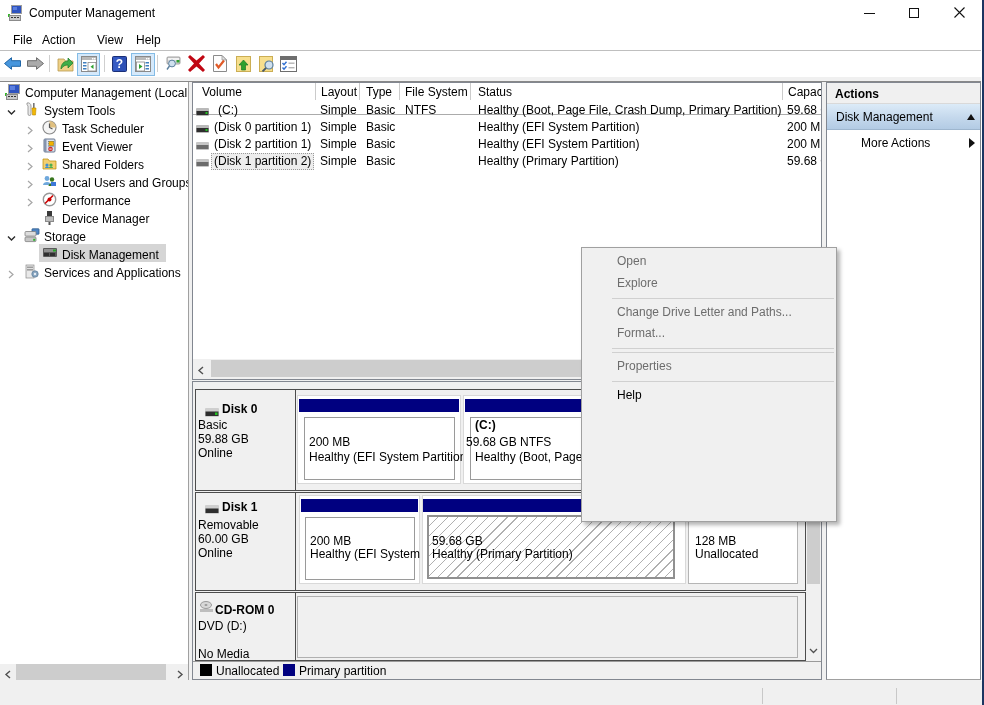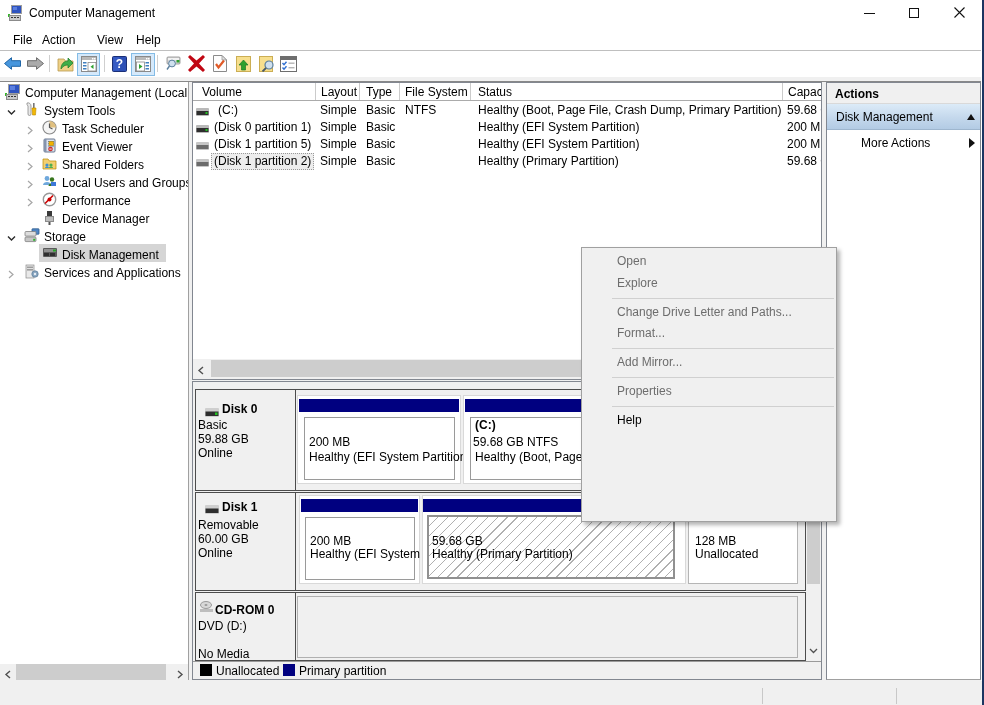--- a/index.html
+++ b/index.html
@@ -293,21 +293,21 @@
         <path d="M6 1 L2 4.5 L6 8" stroke="#505050" stroke-width="1.4" fill="none"></path>
       </svg></div>
   <div class="abs" style="left:16px;top:0;width:150px;height:16px;background:#cdcdcd"></div>
   <div class="abs" style="left:176px;top:4px;width:8px;height:9px"><svg width="8" height="9" viewBox="0 0 8 9">
         <path d="M2 1 L6 4.5 L2 8" stroke="#505050" stroke-width="1.4" fill="none"></path>
       </svg></div>
 </div>
 
 <div class="abs" style="left:192px;top:82px;width:630px;height:298px;background:#fff;border:1px solid #828790;overflow:hidden" id="volpanel">
 
-  <div class="abs" style="left:0;top:0;width:628px;height:18px;background:#fff;border-bottom:1px solid #ababab">
+  <div class="abs" style="left:0;top:0;width:628px;height:32px;background:#fff;border-bottom:1px solid #ababab">
     <div class="abs nw" style="left:9px;top:2px">Volume</div>
     <div class="abs nw" style="left:128px;top:2px">Layout</div>
     <div class="abs nw" style="left:173px;top:2px">Type</div>
     <div class="abs nw" style="left:212px;top:2px">File System</div>
     <div class="abs nw" style="left:285px;top:2px">Status</div>
     <div class="abs nw" style="left:595px;top:2px">Capacity</div>
     <div class="abs" style="left:122px;top:0px;width:1px;height:17px;background:#cbcbcb"></div>
     <div class="abs" style="left:166px;top:0px;width:1px;height:17px;background:#cbcbcb"></div>
     <div class="abs" style="left:206px;top:0px;width:1px;height:17px;background:#cbcbcb"></div>
     <div class="abs" style="left:277px;top:0px;width:1px;height:17px;background:#cbcbcb"></div>
@@ -342,21 +342,21 @@
   <div class="abs nw" style="left:173px;top:37px">Basic</div>
   <div class="abs nw" style="left:285px;top:37px">Healthy (EFI System Partition)</div>
   <div class="abs nw" style="left:594px;top:37px">200 MB</div>
 
   <div class="abs" style="left:3px;top:56px;width:13px;height:8px">
     <svg width="13" height="8" viewBox="0 0 13 8">
         <rect x="0" y="0" width="13" height="8" rx="1" fill="#c6c6c6"></rect>
         <rect x="0.5" y="3" width="12" height="4" fill="#6b6b6b"></rect>
       </svg>
   </div>
-  <div class="abs nw" style="left:21px;top:54px">(Disk 1 partition 5)</div>
+  <div class="abs nw" style="left:21px;top:54px">(Disk 2 partition 1)</div>
   <div class="abs nw" style="left:127px;top:54px">Simple</div>
   <div class="abs nw" style="left:173px;top:54px">Basic</div>
   <div class="abs nw" style="left:285px;top:54px">Healthy (EFI System Partition)</div>
   <div class="abs nw" style="left:594px;top:54px">200 MB</div>
 
   <div class="abs" style="left:3px;top:73px;width:13px;height:8px">
     <svg width="13" height="8" viewBox="0 0 13 8">
         <rect x="0" y="0" width="13" height="8" rx="1" fill="#c6c6c6"></rect>
         <rect x="0.5" y="3" width="12" height="4" fill="#6b6b6b"></rect>
       </svg>
@@ -395,21 +395,21 @@
   <div class="abs" style="left:104px;top:13px;width:164px;height:89px;background:#fff;border:1px solid #d9d9d9"></div>
   <div class="abs" style="left:106px;top:17px;width:160px;height:13px;background:#000080"></div>
   <div class="abs" style="left:111px;top:35px;width:151px;height:63px;background:#fff;border:1px solid #9a9a9a"></div>
   <div class="abs nw" style="left:116px;top:53px">200 MB</div>
   <div class="abs nw" style="left:116px;top:68px">Healthy (EFI System Partition</div>
 
   <div class="abs" style="left:270px;top:13px;width:342px;height:89px;background:#fff;border:1px solid #d9d9d9"></div>
   <div class="abs" style="left:272px;top:17px;width:338px;height:13px;background:#000080"></div>
   <div class="abs" style="left:277px;top:35px;width:330px;height:63px;background:#fff;border:1px solid #9a9a9a"></div>
   <div class="abs nw" style="left:282px;top:36px;font-weight:bold">(C:)</div>
-  <div class="abs nw" style="left:280px;top:53px">59.68 GB NTFS</div>
+  <div class="abs nw" style="left:273px;top:53px">59.68 GB NTFS</div>
   <div class="abs nw" style="left:282px;top:68px">Healthy (Boot, Page File, Crash Dump, Primary Partition)</div>
 
   <div class="abs" style="left:2px;top:110px;width:611px;height:99px;border:1px solid #4c4c4c;background:#f0f0f0"></div>
   <div class="abs" style="left:3px;top:111px;width:100px;height:97px;background:#f0f0f0;border-right:1px solid #4c4c4c"></div>
   <div class="abs" style="left:12px;top:121px;width:14px;height:9px"><svg width="14" height="9" viewBox="0 0 14 9">
         <rect x="0" y="0" width="14" height="9" rx="1" fill="#cfcfcf"></rect>
         <rect x="0.5" y="3.5" width="13" height="4.5" fill="#2e2e2e"></rect>
       </svg></div>
   <div class="abs nw" style="left:29px;top:118px;font-weight:bold">Disk 1</div>
   <div class="abs nw" style="left:5px;top:136px">Removable</div>
@@ -477,18 +477,17 @@
 
 <div class="abs" style="left:982px;top:0;width:2px;height:705px;background:#1c3561"></div>
 
 <div class="abs" style="left:581px;top:247px;width:256px;height:275px;background:#f0f0f0;border:1px solid #a0a0a0;box-shadow:3px 3px 4px rgba(0,0,0,0.3);padding-top:3px" id="ctxmenu">
   <div class="mi md">Open</div>
   <div class="mi md">Explore</div>
   <div class="msep"></div>
   <div class="mi md">Change Drive Letter and Paths...</div>
   <div class="mi md">Format...</div>
   <div class="msep"></div>
-  <div class="mi md">Add Mirror...</div>
   <div class="msep"></div>
   <div class="mi md">Properties</div>
   <div class="msep"></div>
   <div class="mi">Help</div>
 </div>
 
 </body></html>

